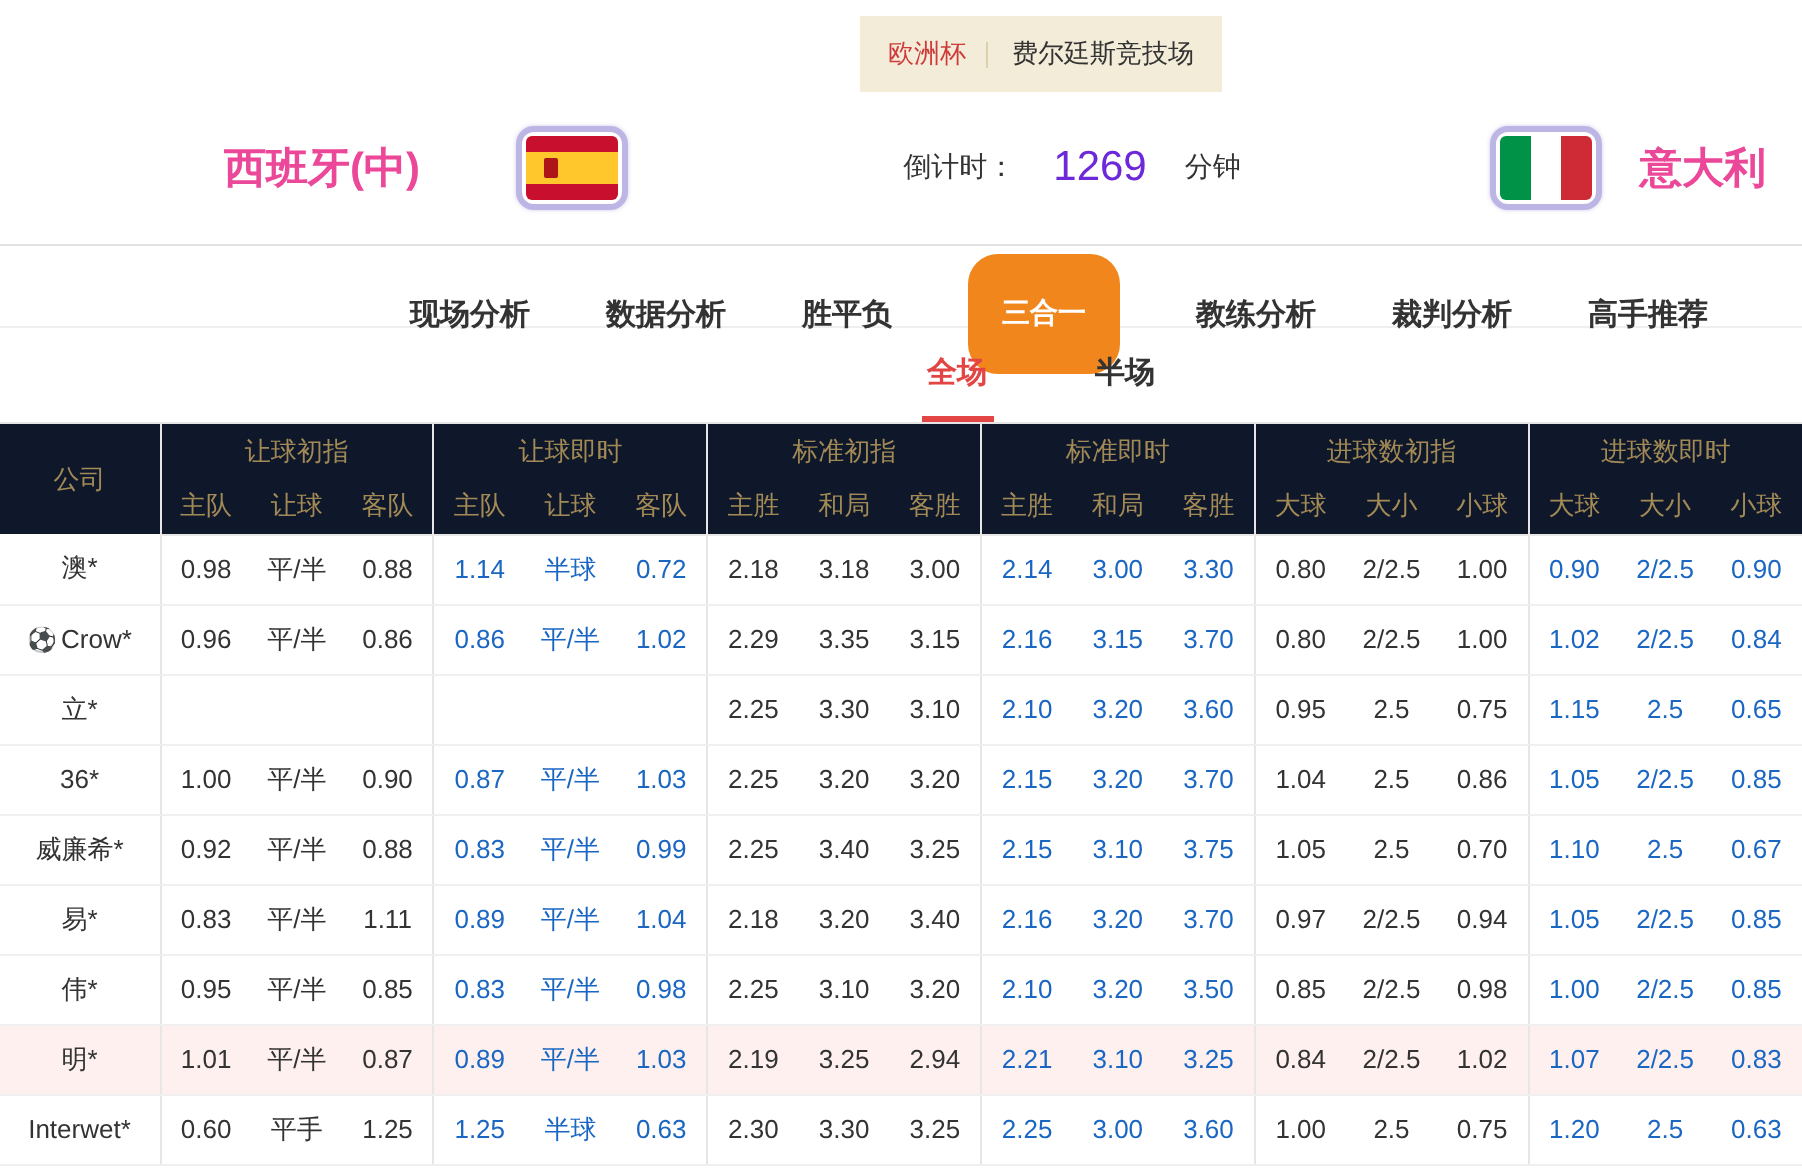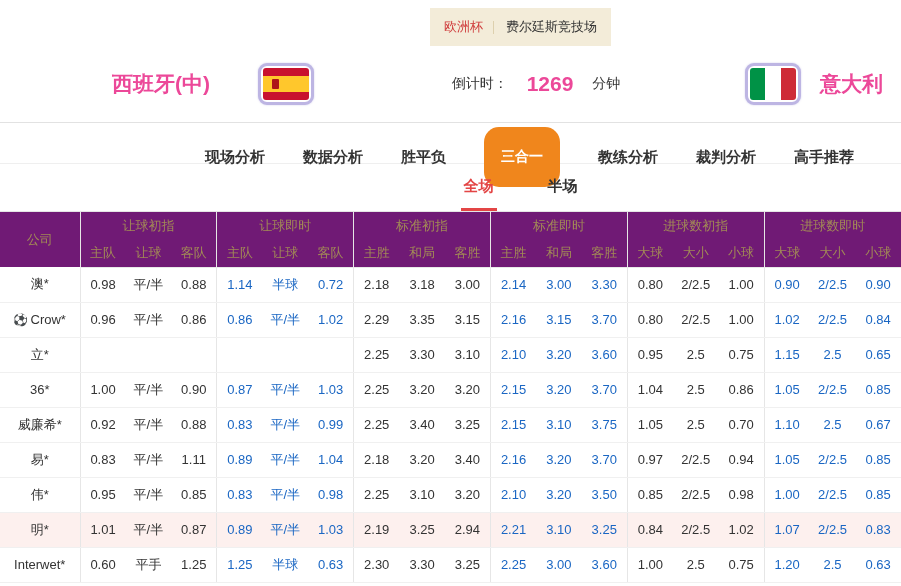--- a/index.html
+++ b/index.html
@@ -18,36 +18,36 @@
   .teams{position:relative;height:76px;}
   .home{position:absolute;left:112px;top:50%;transform:translateY(-50%);display:flex;align-items:center;gap:48px;}
   .away{position:absolute;right:18px;top:50%;transform:translateY(-50%);display:flex;align-items:center;gap:19px;}
   .team-name{font-size:21px;font-weight:bold;color:#ec4899;}
   .flag-box{border:3px solid #bdb5e3;border-radius:9px;background:#fff;padding:2px;display:inline-flex;box-shadow:0 0 2px rgba(120,110,200,.35);}
   .flag{width:46px;height:32px;border-radius:3px;position:relative;overflow:hidden;display:inline-block;}
   .flag-es{background:linear-gradient(#c8102e 0 25%,#ffc72c 25% 75%,#c8102e 75% 100%);}
   .flag-es::after{content:"";position:absolute;left:9px;top:11px;width:7px;height:10px;background:#ad1519;border-radius:1px;}
   .flag-it{background:linear-gradient(90deg,#009246 0 33.4%,#ffffff 33.4% 66.7%,#ce2b37 66.7% 100%);}
   .countdown{position:absolute;left:536px;top:50%;transform:translate(-50%,-50%);display:flex;align-items:center;gap:19px;font-size:14px;color:#333;}
-  .cd-num{font-size:21px;font-weight:bold;color:#ec4899;}
+  .cd-num{font-size:21px;font-weight:normal;color:#6d28d9;}
 
   
   .mainnav{border-top:1px solid #e2e2e2;border-bottom:1px solid #efefef;height:42px;display:flex;align-items:center;gap:38px;padding-left:205px;}
   .nav-tab{font-size:15px;font-weight:bold;color:#333;text-decoration:none;cursor:pointer;white-space:nowrap;margin-top:28px;}
   .nav-tab.active{background:#f0861c;color:#fff;border-radius:15px;padding:21px 17px;font-size:14px;text-align:right;}
 
   
   .scope{height:48px;display:flex;justify-content:center;gap:48px;padding-left:140px;border-bottom:1px solid #e5e5e5;}
   .scope-tab{display:flex;align-items:center;font-size:15px;font-weight:bold;color:#333;cursor:pointer;border-bottom:3px solid transparent;padding:0 3px;}
   .scope-tab.active{color:#e34545;border-bottom-color:#e34545;}
 
   
   table{width:100%;border-collapse:collapse;table-layout:fixed;}
   th,td{text-align:center;font-weight:normal;overflow:hidden;white-space:nowrap;}
-  thead th{background:#701a75;color:#a28a56;font-size:13px;}
+  thead th{background:#0f172a;color:#a28a56;font-size:13px;}
   .company-h{width:80px;}
   .group-h{height:27px;}
   .sub-h{height:28px;}
   thead tr:last-child th{border-bottom:1px solid #e8e8e8;}
   tbody td{height:35px;font-size:13px;border-bottom:1px solid #f0f0f0;color:#333;}
   td.live{color:#1a66c3;}
   .gsep{border-left:1px solid #e6e6e6;}
   tbody tr.hl{background:#fdf0ee;}
   td.company{font-size:13px;color:#333;cursor:pointer;}
   .ball{font-size:12px;margin-right:2px;}

